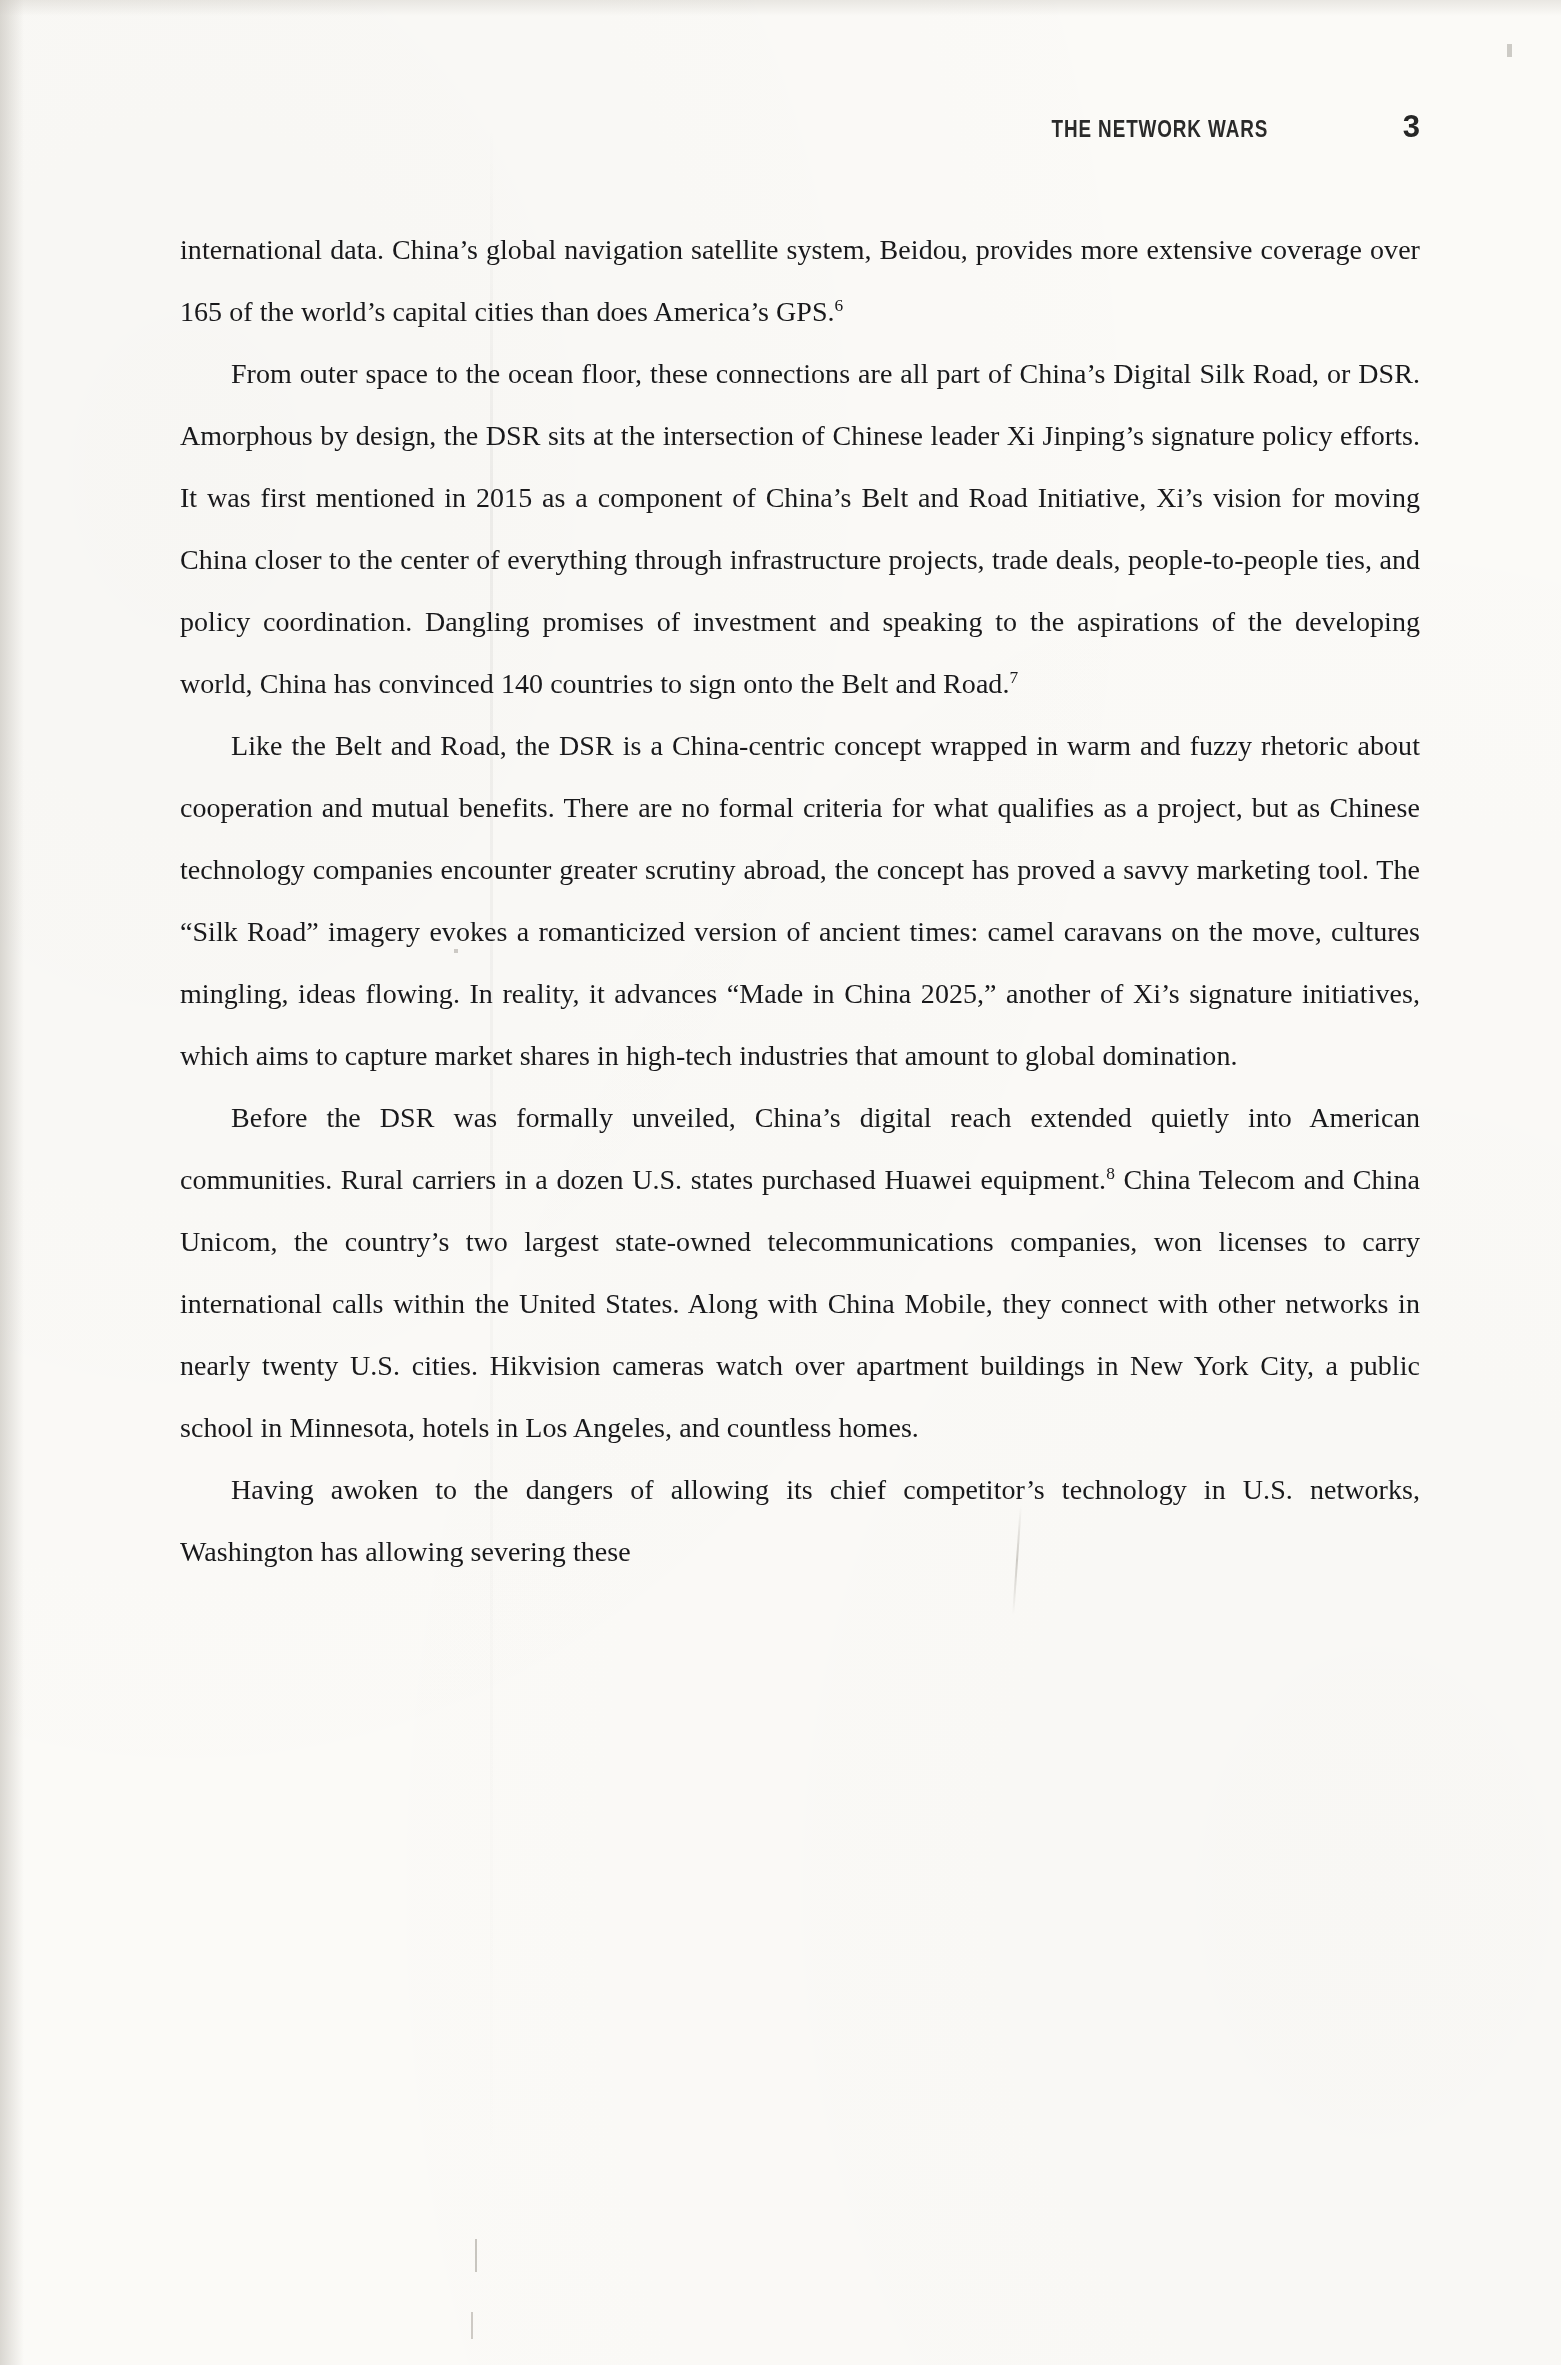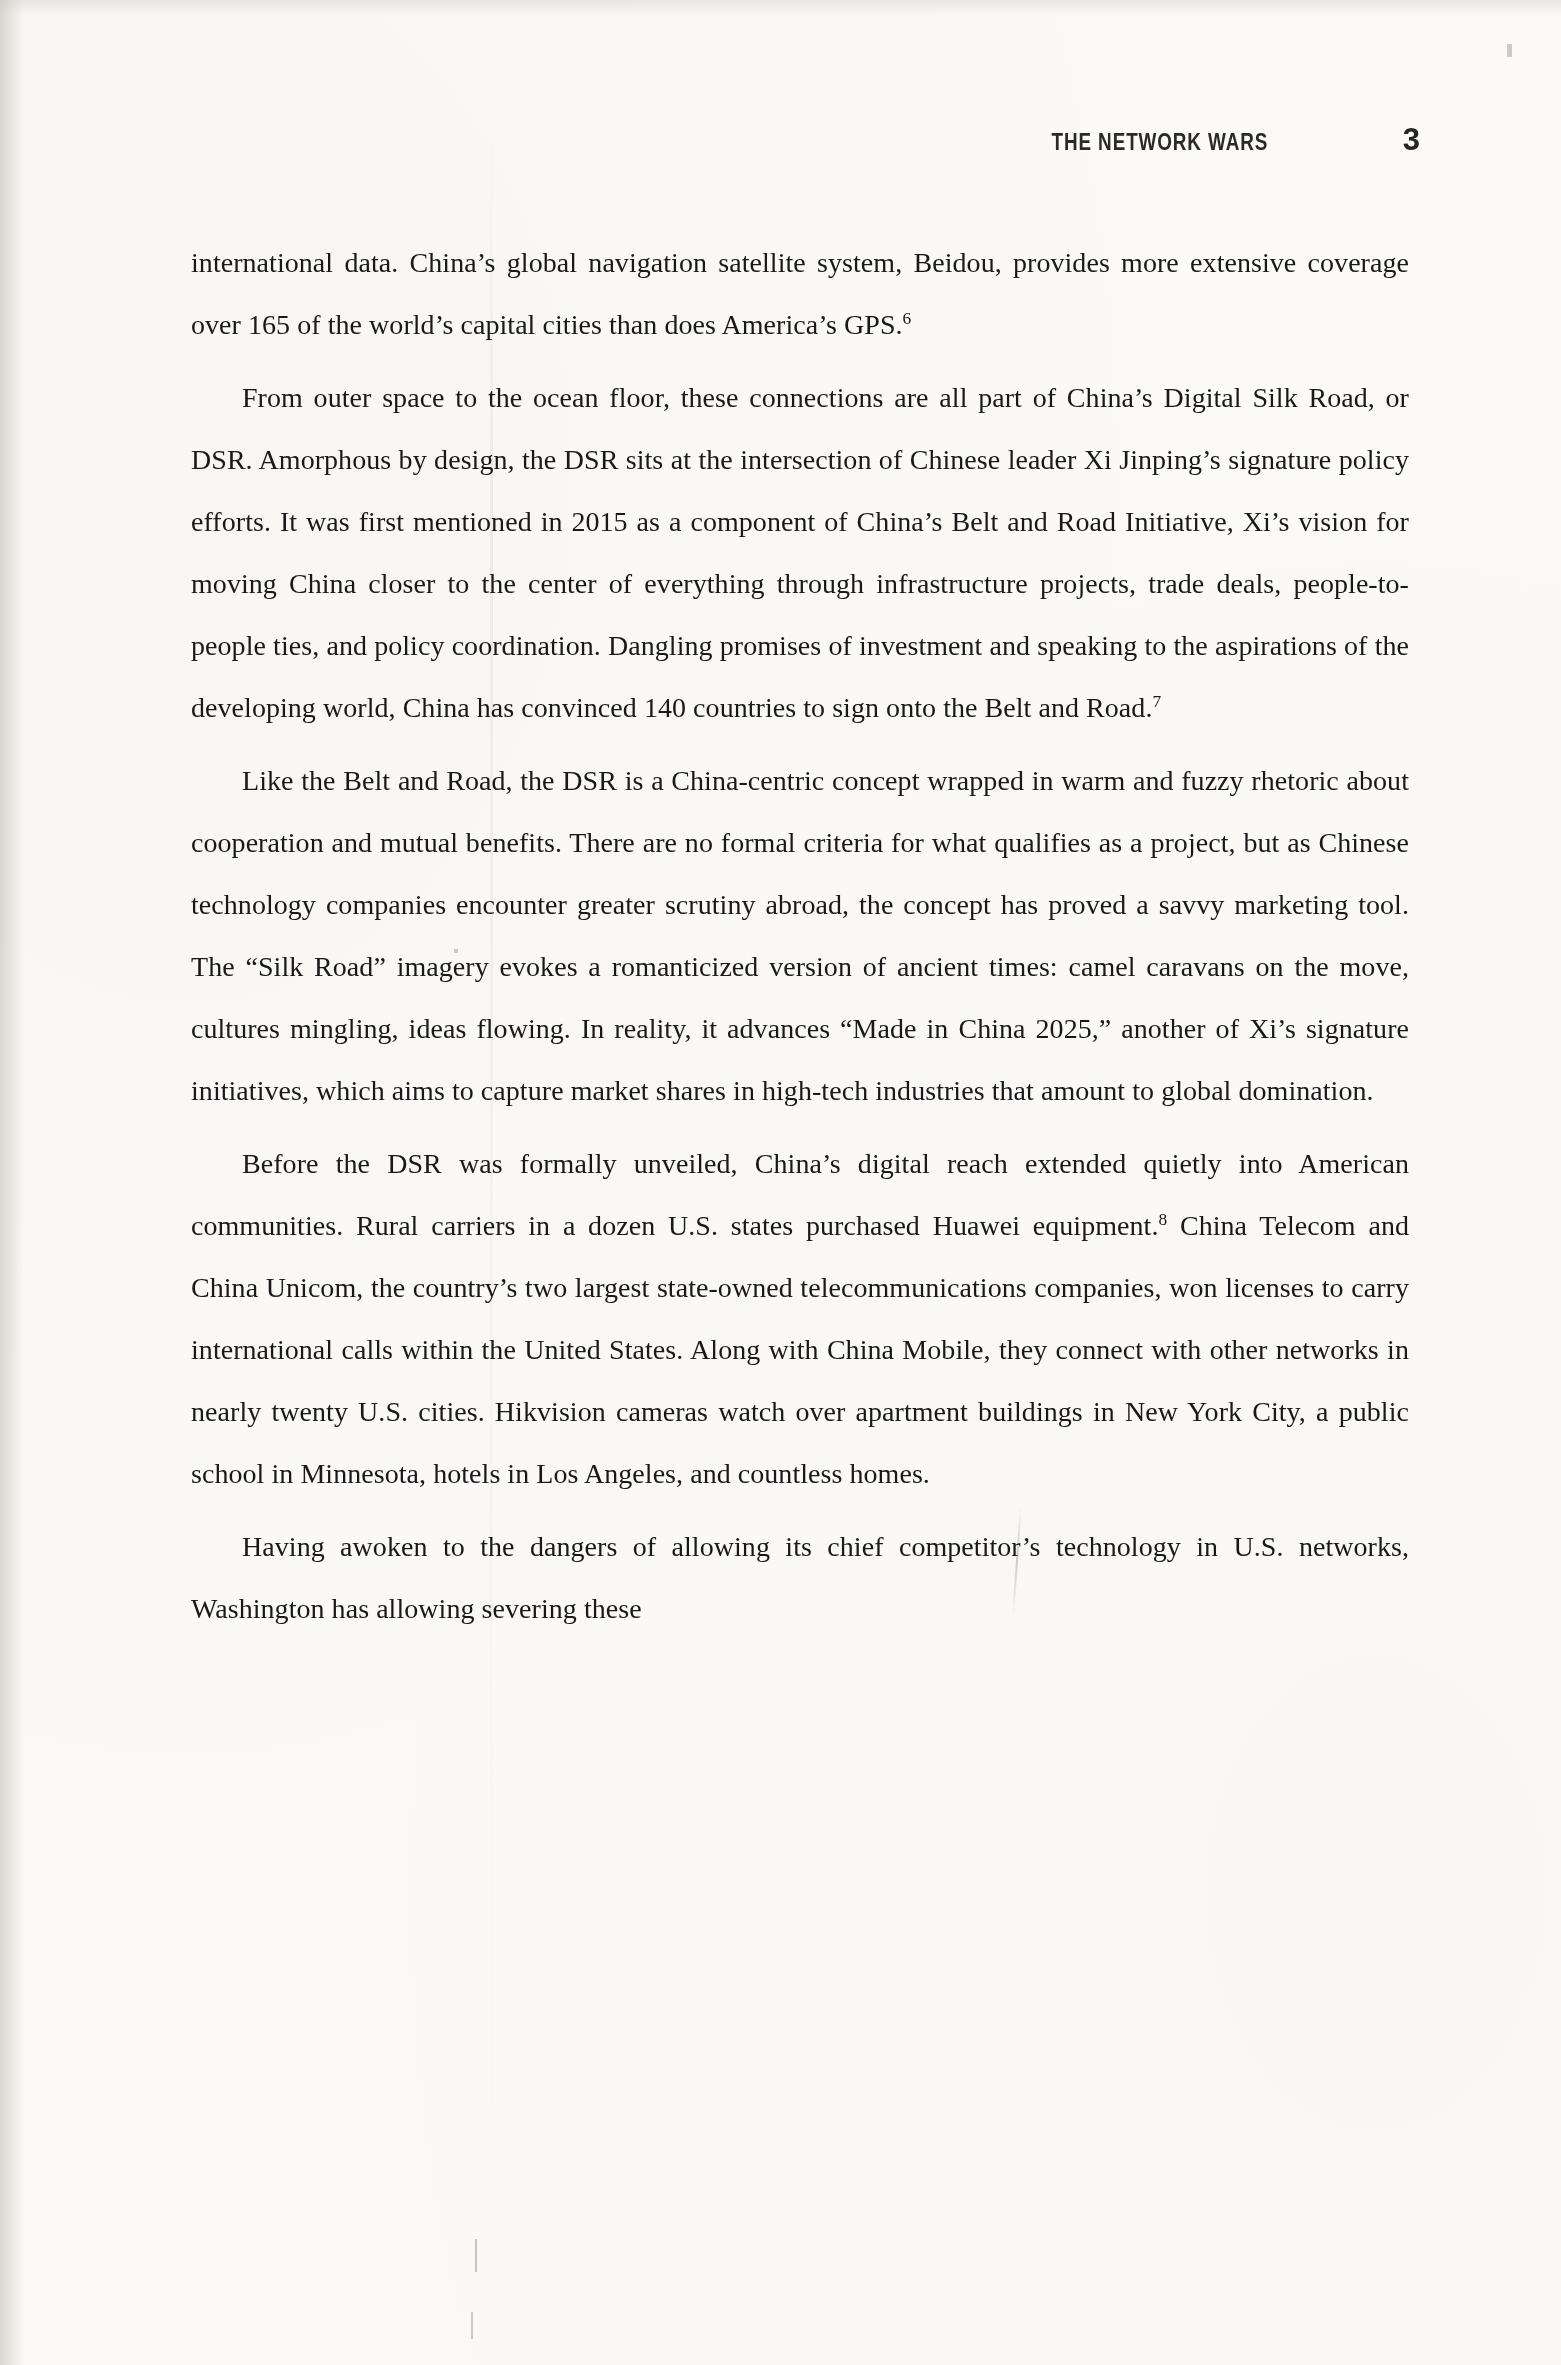--- a/index.html
+++ b/index.html
@@ -48,21 +48,21 @@
     top: 118px;
     width: 2.7px;
     height: 2114px;
     background: linear-gradient(to bottom, rgba(0,0,0,0.0), rgba(0,0,0,0.05) 18%, rgba(0,0,0,0.02) 60%, rgba(0,0,0,0.0));
     pointer-events: none;
   }
 
   .content {
     position: absolute;
     left: 180px;
-    top: 122px;
+    top: 109px;
     width: 1240px;
   }
 
   header.running-head {
     display: flex;
     align-items: baseline;
     justify-content: flex-end;
     height: 54px;
   }
   .running-title {
@@ -88,21 +88,21 @@
   .body-text {
     margin-top: 56px;
     font-size: 28px;
     line-height: 62px;
     text-align: justify;
     text-justify: inter-word;
     color: #19191b;
     letter-spacing: 0.05px;
   }
   .body-text p {
-    margin: 11px;
+    margin: 0;
   }
   .body-text p.indent {
     text-indent: 51px;
   }
   sup {
     font-size: 0.62em;
     vertical-align: super;
     line-height: 0;
   }
 

